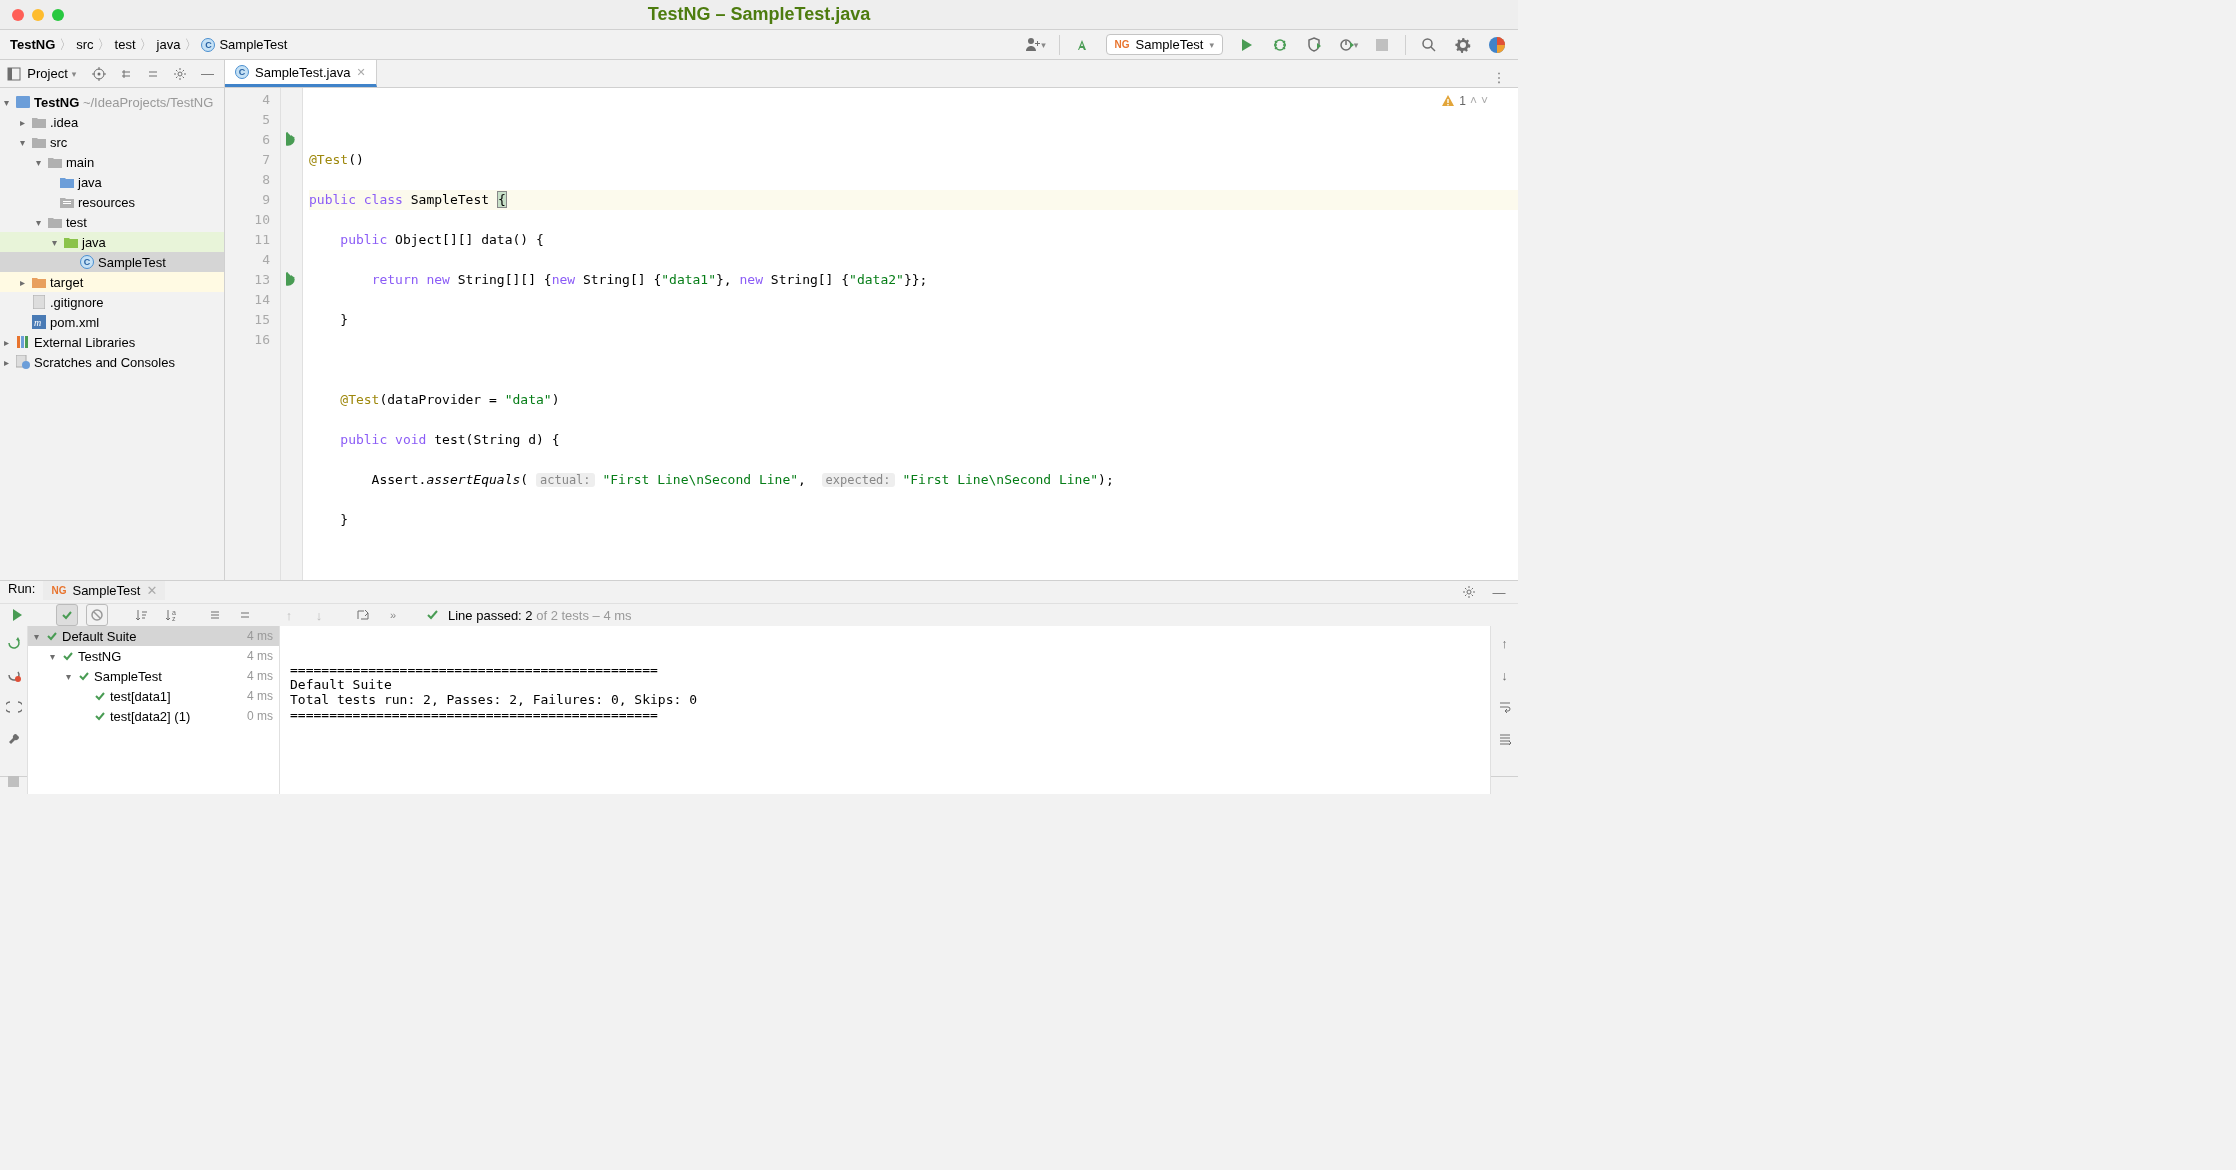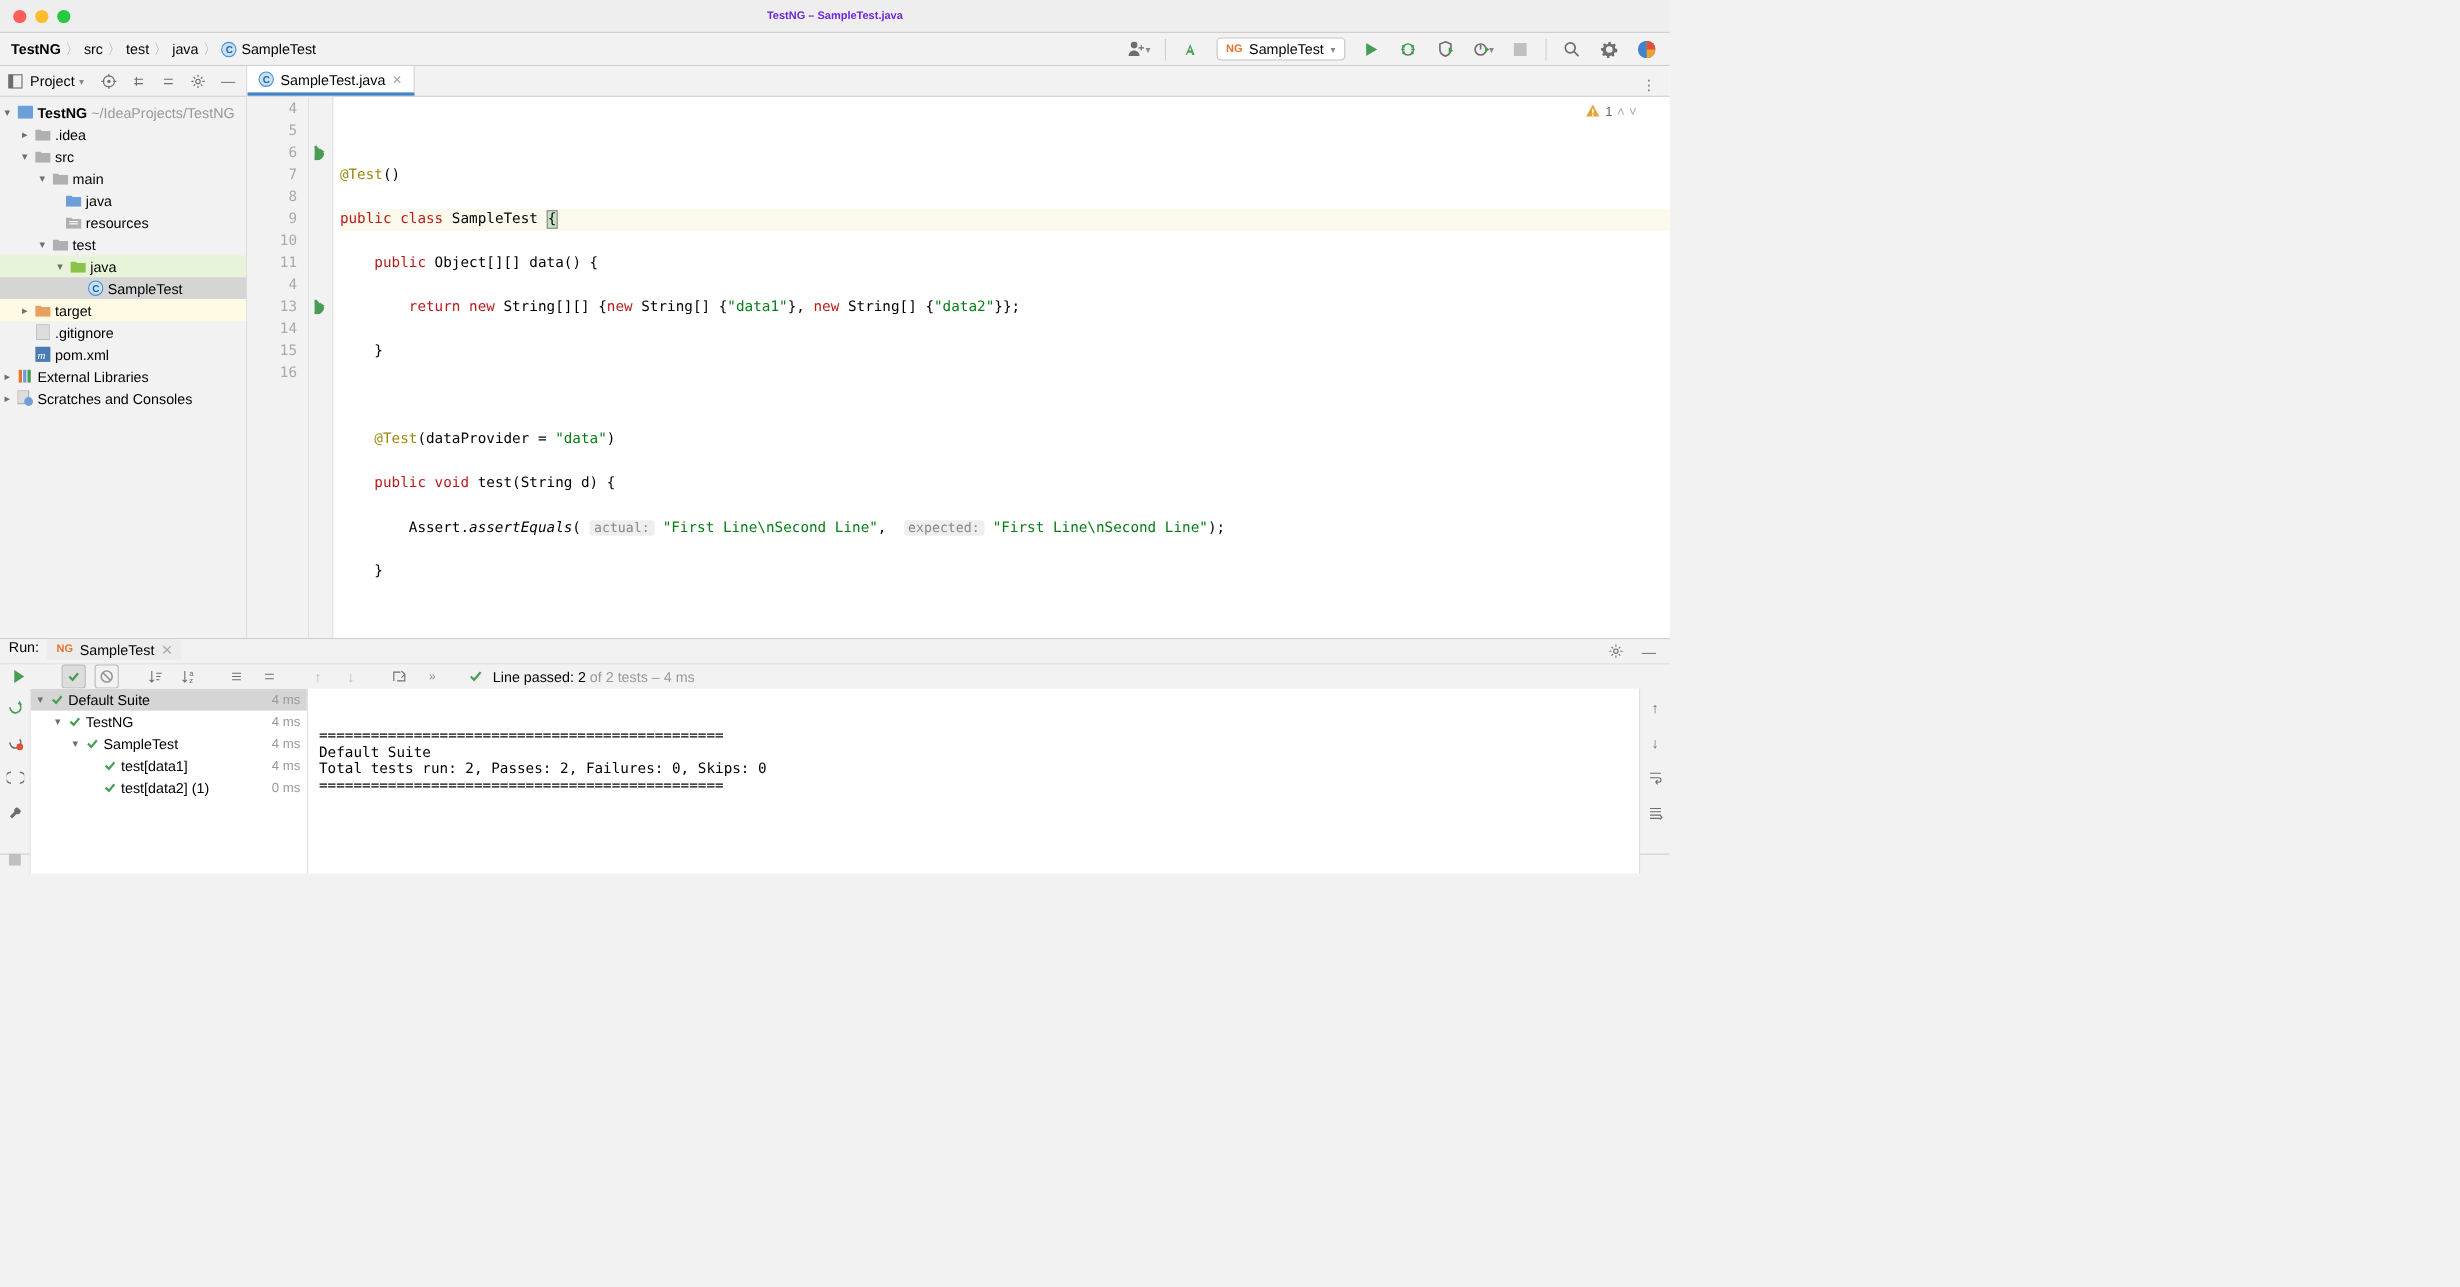--- a/index.html
+++ b/index.html
@@ -27,22 +27,22 @@
 }
 .tl { width: 12px; height: 12px; border-radius: 50%; }
 .tl.red { background: #ff5f57; }
 .tl.yellow { background: #febc2e; }
 .tl.green { background: #28c840; }
 .title-text {
   position: absolute;
   left: 50%;
   transform: translateX(-50%);
   font-weight: 600;
-  font-size: 10px;
-  color: #6d28d9;
+  font-size: 18px;
+  color: #4d7c0f;
 }
 .toolbar {
   height: 30px;
   background: #f2f2f2;
   display: flex;
   align-items: center;
   justify-content: space-between;
   padding: 0 10px;
   border-bottom: 1px solid #d0d0d0;
 }
@@ -148,21 +148,21 @@
   font-family: "Menlo", "Consolas", monospace;
   font-size: 13px;
   line-height: 20px;
   padding-left: 6px;
   padding-top: 2px;
   white-space: pre;
   position: relative;
 }
 .code-line { height: 20px; }
 .code-line.hl { background: #fcfaed; }
-.kw { color: #b91c1c; }
+.kw { color: #8b5cf6; }
 .ann { color: #9e880d; }
 .str { color: #067d17; }
 .cls { color: #000; }
 .it { font-style: italic; }
 .hint {
   background: #eee; color: #888;
   border-radius: 3px; padding: 0 4px;
   font-size: 12px;
 }
 .caret-brace { background: #c8e0c8; border: 1px solid #888; }

